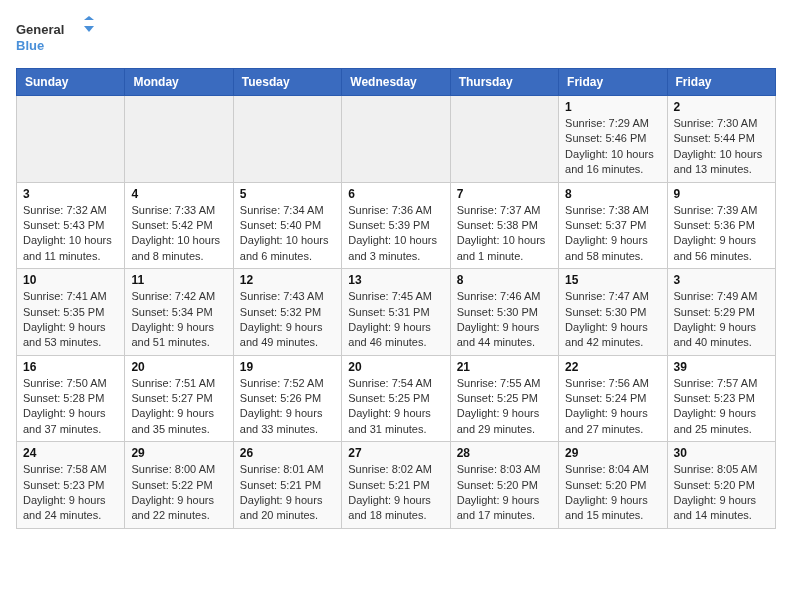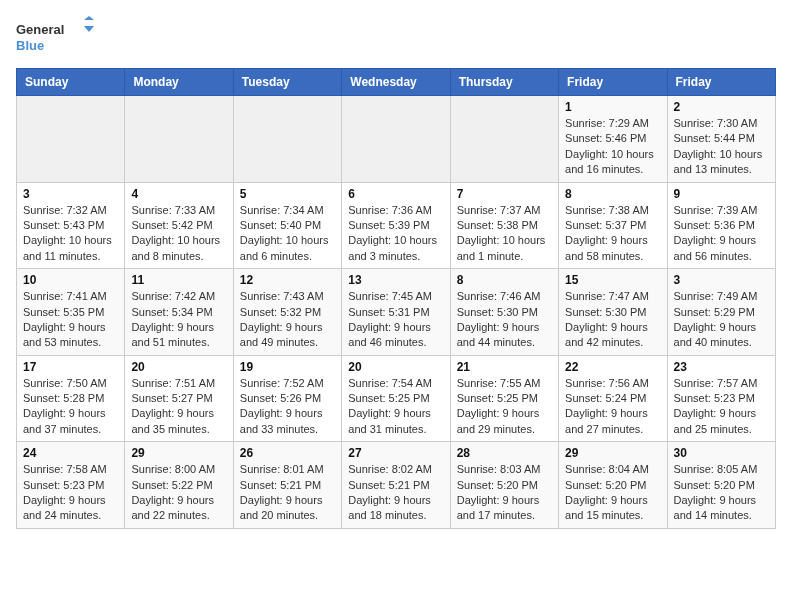--- a/index.html
+++ b/index.html
@@ -176,21 +176,21 @@
           <span class="day-num">15</span>
           <div class="day-info">Sunrise: 7:47 AM<br>Sunset: 5:30 PM<br>Daylight: 9 hours and 42 minutes.</div>
         </td>
         <td>
           <span class="day-num">3</span>
           <div class="day-info">Sunrise: 7:49 AM<br>Sunset: 5:29 PM<br>Daylight: 9 hours and 40 minutes.</div>
         </td>
       </tr>
       <tr>
         <td>
-          <span class="day-num">17</span>
+          <span class="day-num">16</span>
           <div class="day-info">Sunrise: 7:50 AM<br>Sunset: 5:28 PM<br>Daylight: 9 hours and 37 minutes.</div>
         </td>
         <td>
           <span class="day-num">20</span>
           <div class="day-info">Sunrise: 7:51 AM<br>Sunset: 5:27 PM<br>Daylight: 9 hours and 35 minutes.</div>
         </td>
         <td>
           <span class="day-num">19</span>
           <div class="day-info">Sunrise: 7:52 AM<br>Sunset: 5:26 PM<br>Daylight: 9 hours and 33 minutes.</div>
         </td>
@@ -200,21 +200,21 @@
         </td>
         <td>
           <span class="day-num">21</span>
           <div class="day-info">Sunrise: 7:55 AM<br>Sunset: 5:25 PM<br>Daylight: 9 hours and 29 minutes.</div>
         </td>
         <td>
           <span class="day-num">22</span>
           <div class="day-info">Sunrise: 7:56 AM<br>Sunset: 5:24 PM<br>Daylight: 9 hours and 27 minutes.</div>
         </td>
         <td>
-          <span class="day-num">23</span>
+          <span class="day-num">39</span>
           <div class="day-info">Sunrise: 7:57 AM<br>Sunset: 5:23 PM<br>Daylight: 9 hours and 25 minutes.</div>
         </td>
       </tr>
       <tr>
         <td>
           <span class="day-num">24</span>
           <div class="day-info">Sunrise: 7:58 AM<br>Sunset: 5:23 PM<br>Daylight: 9 hours and 24 minutes.</div>
         </td>
         <td>
           <span class="day-num">29</span>

